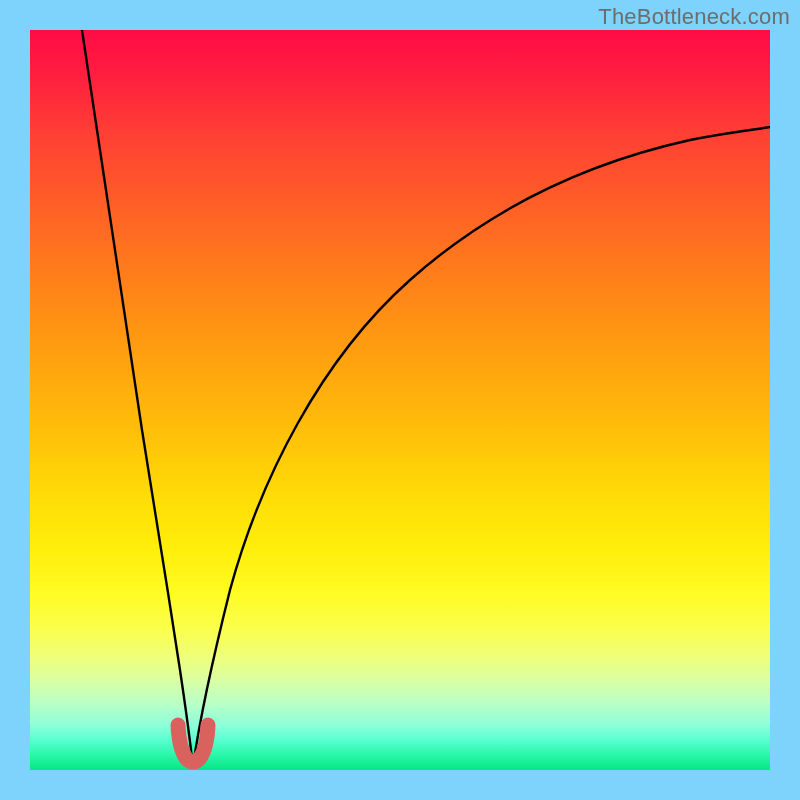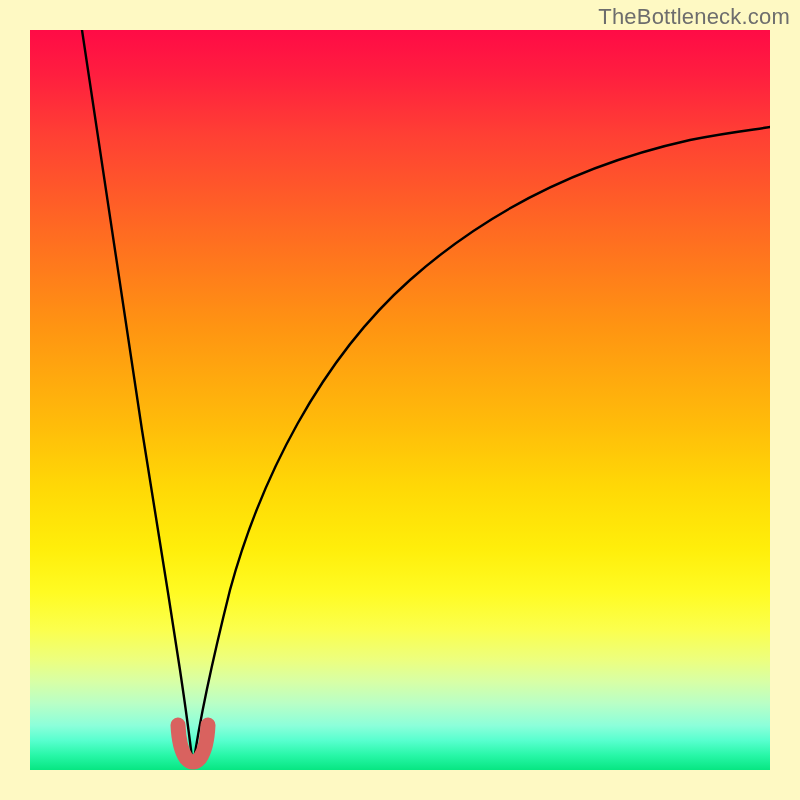--- a/index.html
+++ b/index.html
@@ -10,21 +10,21 @@
     background: #000;
     overflow: hidden;
     font-family: Arial, Helvetica, sans-serif;
   }
   .frame {
     position: absolute;
     left: 0;
     top: 0;
     width: 800px;
     height: 800px;
-    background: #fef9c3;
+    background: #7dd3fc;
   }
   .plot-area {
     position: absolute;
     left: 30px;
     top: 30px;
     width: 740px;
     height: 740px;
     overflow: hidden;
   }
   .gradient-bg {

